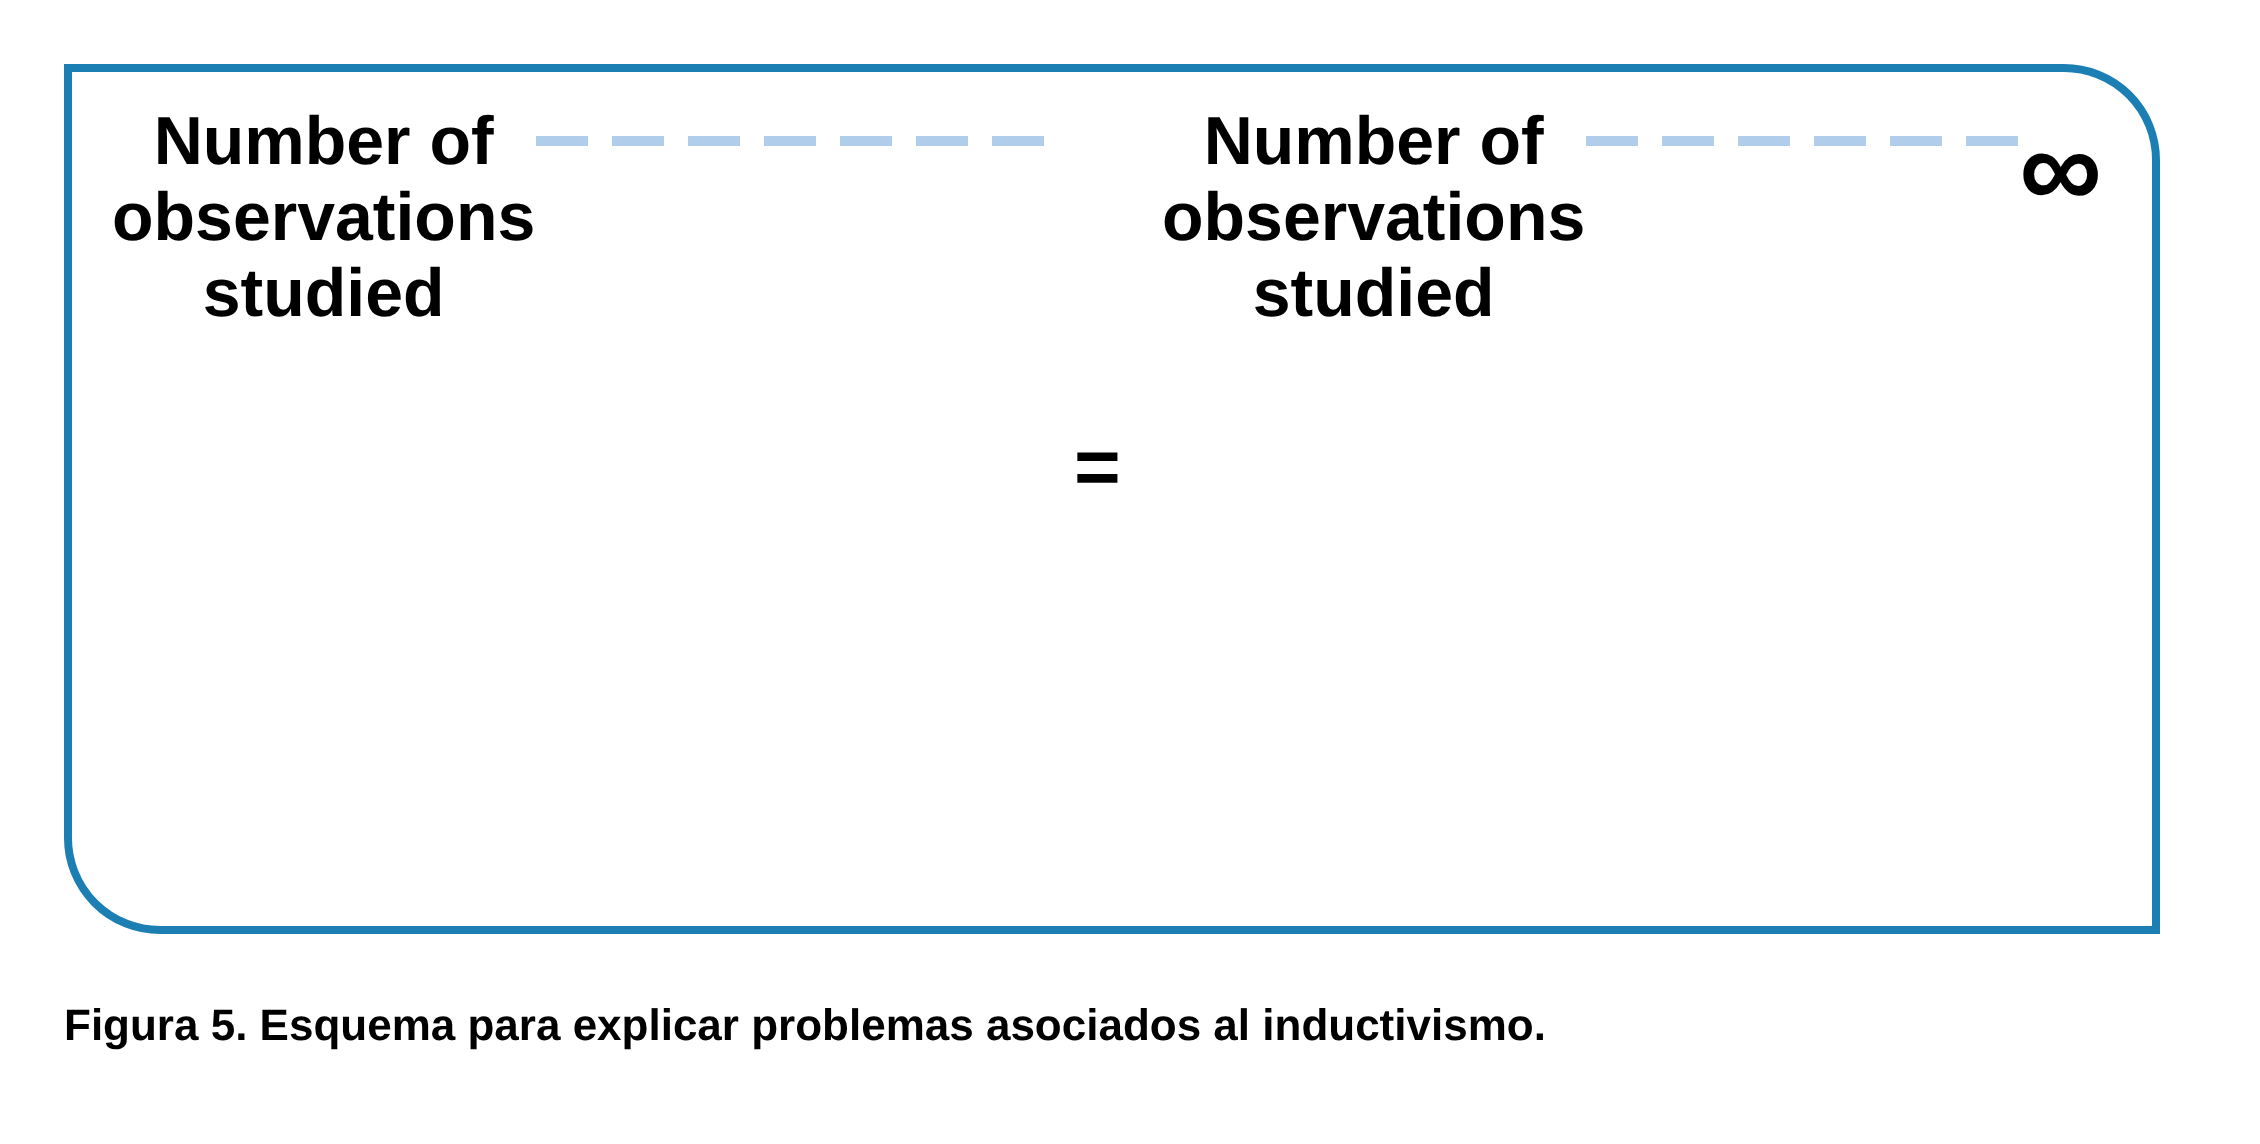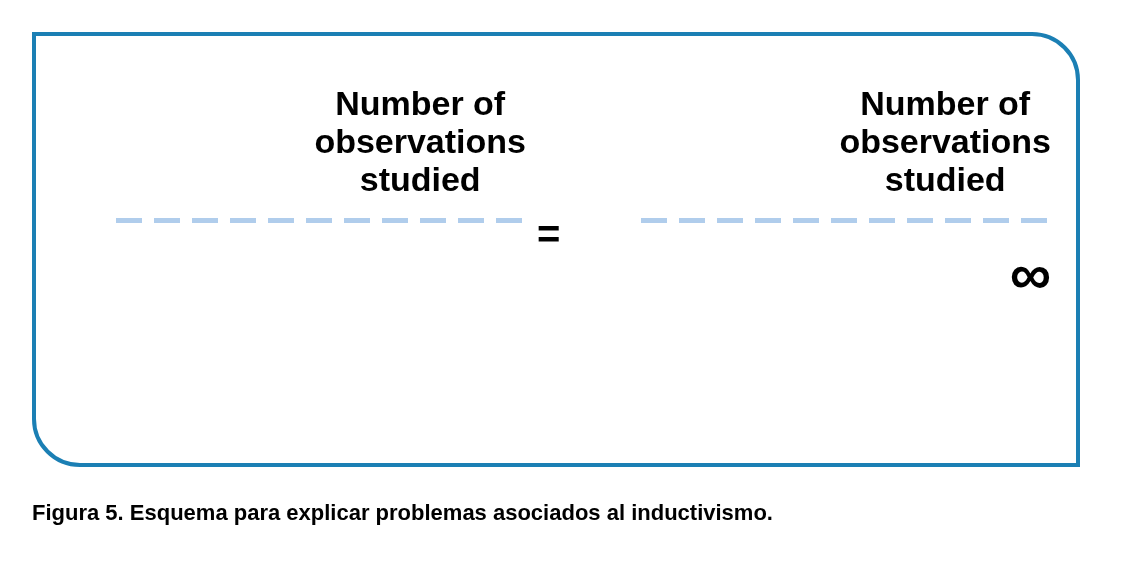--- a/index.html
+++ b/index.html
@@ -36,25 +36,25 @@
     top: 32px;
     width: 1048px;
     height: 435px;
     display: flex;
     align-items: flex-start;
     justify-content: center;
   }
 
   .fraction {
     position: absolute;
-    top: 52px;
+    top: 20px;
     width: 470px;
     display: flex;
-    flex-direction: column;
-    align-items: flex-end;
+    flex-direction: row;
+    align-items: flex-start;
   }
   #fraction-left  { left: 24px; }   
   #fraction-right { left: 549px; }  
 
   .numerator,
   .denominator {
     font-weight: bold;
     font-size: 34px;
     line-height: 1.12;
     text-align: center;

